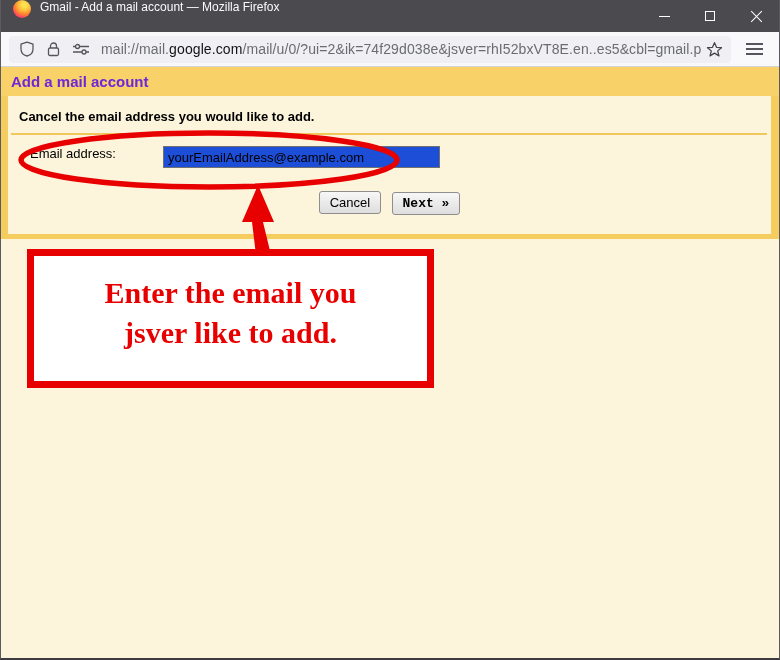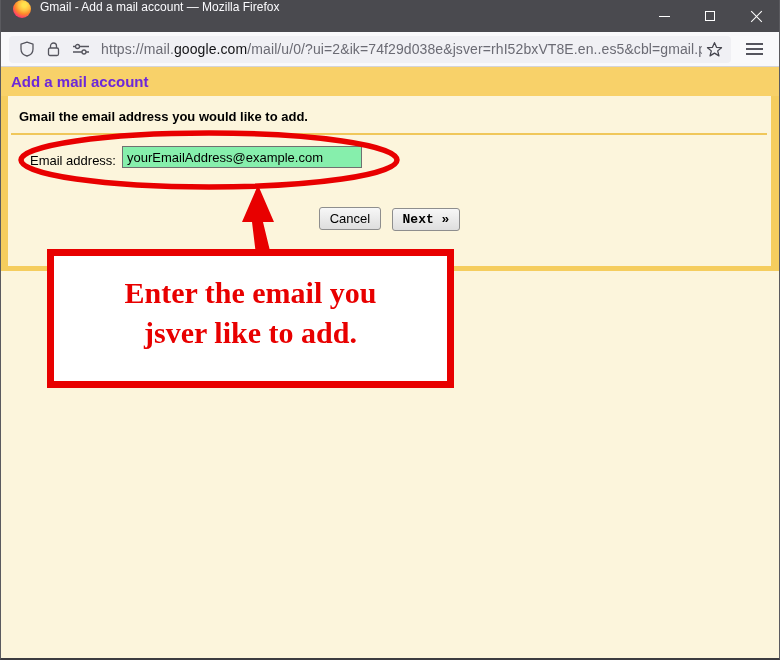--- a/index.html
+++ b/index.html
@@ -38,35 +38,35 @@
   .menu-btn i { display:block; width:17px; height:0; border-top:2px solid #55555e; }
 
   
   .page { position:relative; height:590px; background:#fcf5dc; }
   .dlg-header { height:29px; background:#f8d169; display:flex; align-items:center;
                 padding:0 10px; font-size:15px; font-weight:bold; color:#6d28d9; }
   .dlg-body { border-left:7px solid #f5cd5e; border-right:8px solid #f5cd5e;
               border-bottom:5px solid #f5cd5e; background:#fcf5dc; padding-bottom:19px; }
   .instruction { font-size:13px; font-weight:bold; color:#000; padding:13px 10px 9px 11px; }
   .gold-sep { height:2px; background:#f0c75a; margin:0 4px 0 3px; }
-  .form-row { margin:11px 0 0 22px; display:flex; align-items:flex-end; font-size:13px; color:#000; }
-  .email-input { margin-left:6px; width:240px; height:22px; border:1px solid #707070;
-                 background:#86efac; font-family:"Liberation Sans",sans-serif; font-size:13px;
+  .form-row { margin:11px 0 0 22px; display:flex; align-items:flex-start; font-size:13px; color:#000;gap:41px; }
+  .email-input { margin-left:6px; width:277px; height:22px; border:1px solid #707070;
+                 background:#1d4ed8; font-family:"Liberation Sans",sans-serif; font-size:13px;
                  padding:2px 4px; color:#000; }
   .btn-row { margin-top:23px; text-align:center; }
   .gm-btn { font-family:"Liberation Sans",sans-serif; font-size:13px; color:#000;
             background:linear-gradient(#f7f7f7,#dedede); border:1px solid #8e8e8e;
-            border-radius:3px; padding:3px 10px; margin:16px 3px; }
+            border-radius:3px; padding:3px 10px; margin:0 3px; }
   .gm-btn.bold { font-weight:bold;font-family:Liberation Mono, monospace; }
 
   
   .callout { position:absolute; left:26px; top:182px; width:407px; height:139px;
              background:#ffffff; border:7px solid #e80000; text-align:center;
              font-family:"Liberation Serif", serif; font-weight:bold; font-size:30px;
-             color:#e80000; line-height:1.33; padding-top:17px;margin-left:20px; }
+             color:#e80000; line-height:1.33; padding-top:17px; }
 
   
   .overlay { position:absolute; left:0; top:0; width:780px; height:660px;
              pointer-events:none; z-index:5; }
 </style>
 </head>
 <body>
 
 <div class="window">
 
@@ -100,40 +100,40 @@
           </svg>
       </span>
       <span class="id-icon">
         <svg width="18" height="14" viewBox="0 0 18 14">
             <line x1="1" y1="4.5" x2="17" y2="4.5" stroke="#55555e" stroke-width="1.3"></line>
             <circle cx="5.5" cy="4.5" r="2" fill="#f0f0f4" stroke="#55555e" stroke-width="1.3"></circle>
             <line x1="1" y1="10" x2="17" y2="10" stroke="#55555e" stroke-width="1.3"></line>
             <circle cx="12" cy="10" r="2" fill="#f0f0f4" stroke="#55555e" stroke-width="1.3"></circle>
           </svg>
       </span>
-      <span class="url-text"><span>https://mail.</span><span class="domain">google.com</span><span>/mail/u/0/?ui=2&amp;ik=74f29d038e&amp;jsver=rhI52bxVT8E.en..es5&amp;cbl=gmail.pir</span></span>
+      <span class="url-text"><span>mail://mail.</span><span class="domain">google.com</span><span>/mail/u/0/?ui=2&amp;ik=74f29d038e&amp;jsver=rhI52bxVT8E.en..es5&amp;cbl=gmail.pir</span></span>
       <span class="star-wrap">
         <svg width="17" height="17" viewBox="0 0 16 16">
             <path d="M8 1.6 L9.9 5.9 L14.6 6.3 L11 9.3 L12.2 14 L8 11.4 L3.8 14 L5 9.3 L1.4 6.3 L6.1 5.9 Z" fill="none" stroke="#45454e" stroke-width="1.2" stroke-linejoin="round"></path>
           </svg>
       </span>
     </div>
     <span class="menu-btn">
         <i></i>
         <i></i>
         <i></i>
       </span>
   </div>
 
   <div class="page">
 
     <div class="dlg-header">Add a mail account</div>
 
     <div class="dlg-body">
-      <div class="instruction">Gmail the email address you would like to add.</div>
+      <div class="instruction">Cancel the email address you would like to add.</div>
       <div class="gold-sep"></div>
       <div class="form-row">
         <label>Email address:</label>
         <input class="email-input" type="text" value="yourEmailAddress@example.com" style="">
       </div>
       <div class="btn-row">
         <button class="gm-btn">Cancel</button>
         <button class="gm-btn bold">Next »</button>
       </div>
     </div>

